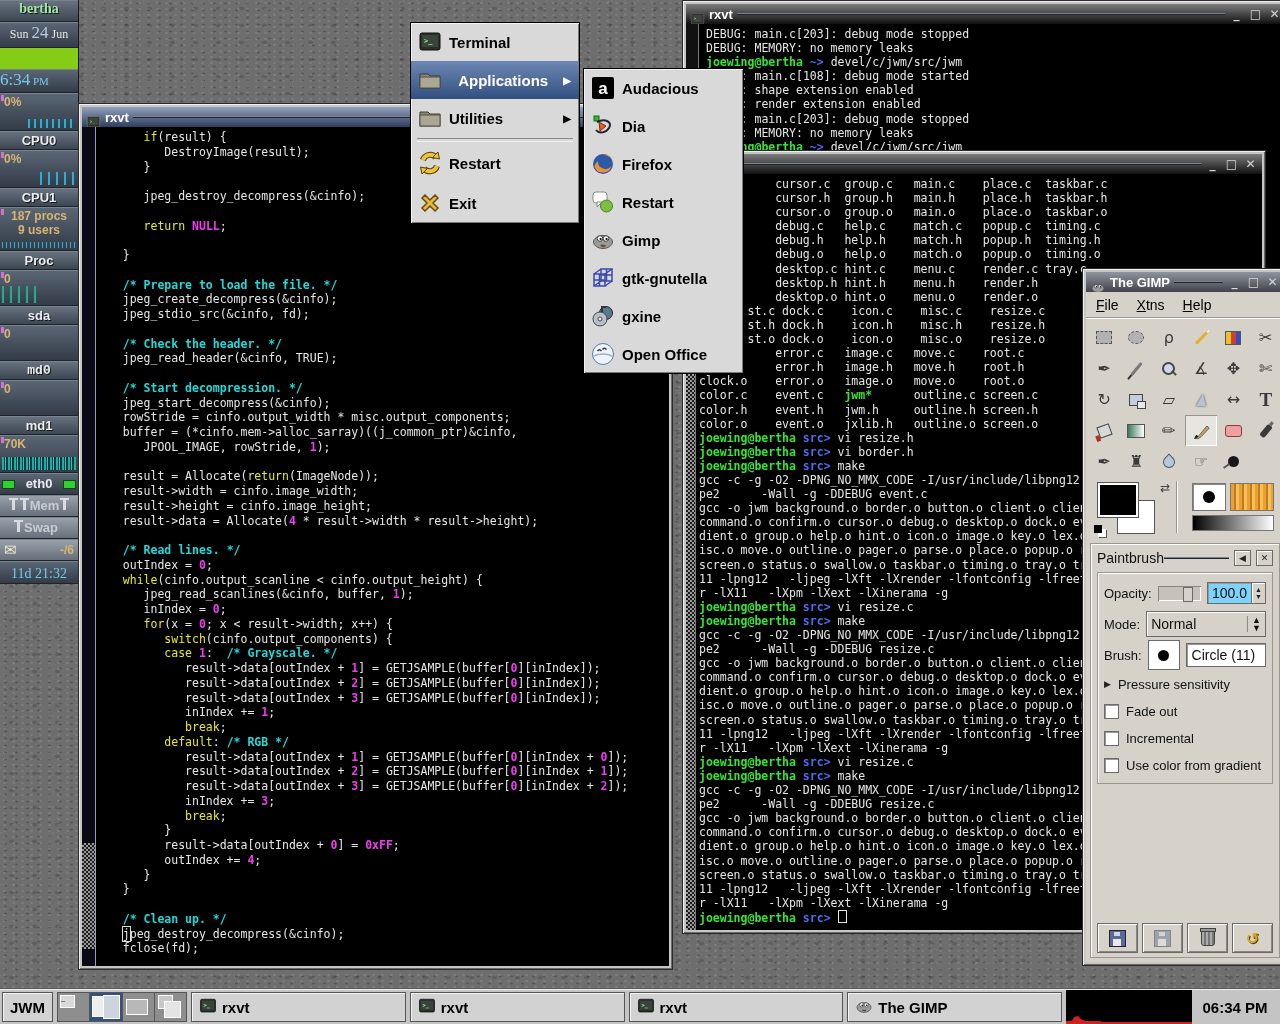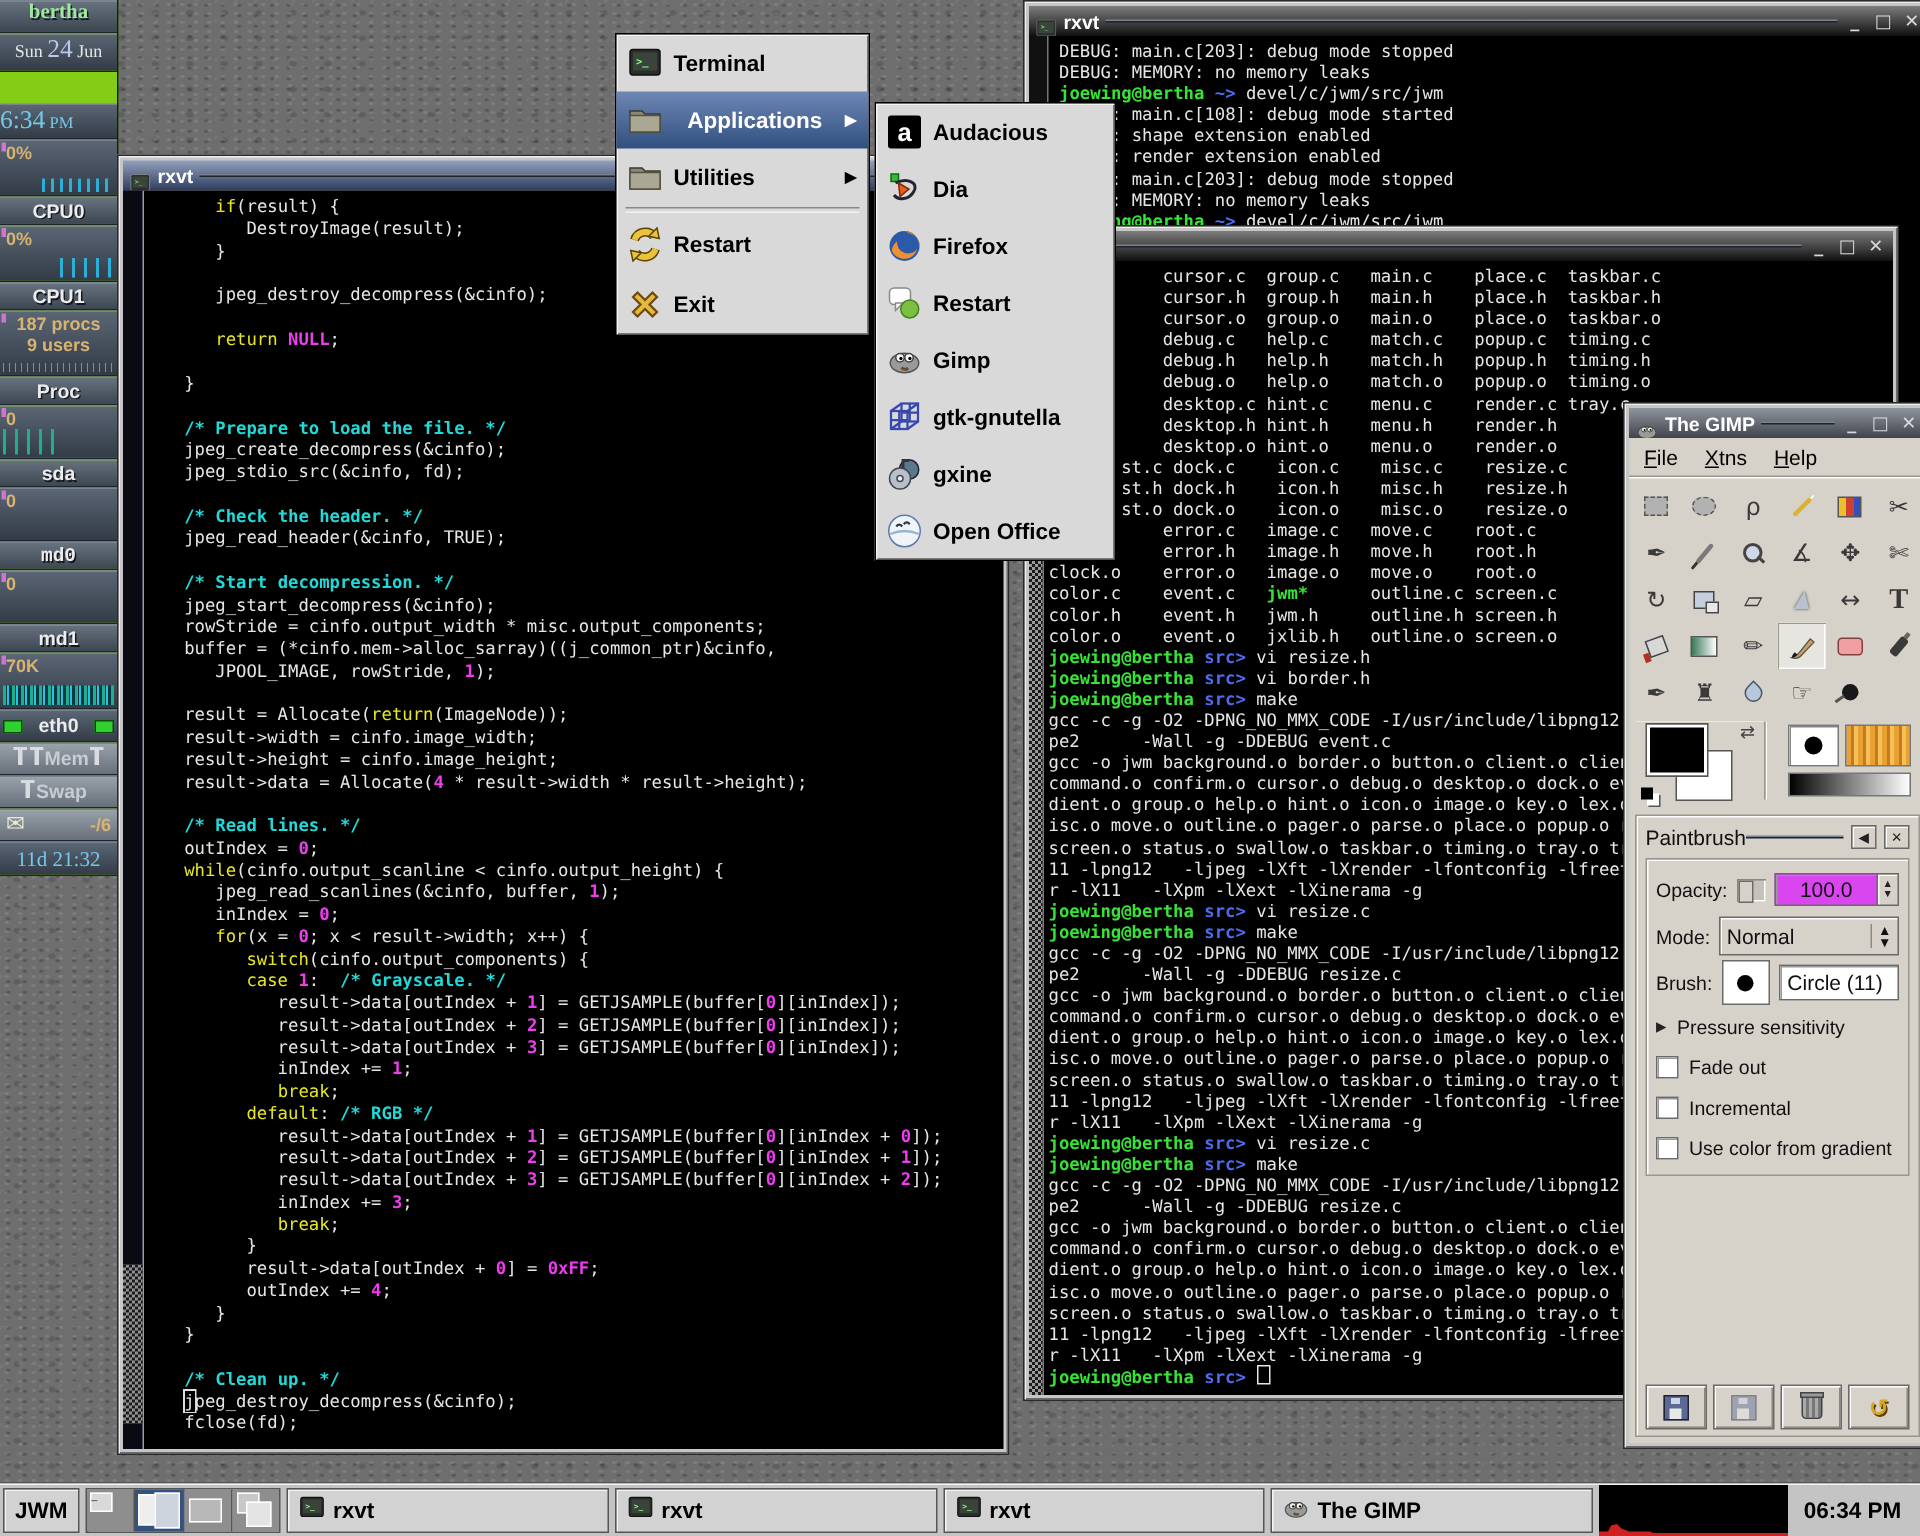--- a/index.html
+++ b/index.html
@@ -106,21 +106,21 @@
   #gradientprev{grid-column:1 / span 2;border:1px solid #777;background:linear-gradient(90deg,#000,#fff);}
   #dock{flex:1;margin:4px;border:1px solid #9a968e;box-shadow:inset 1px 1px 0 #fff;display:flex;flex-direction:column;padding:4px 6px;}
   #dockhead{display:flex;align-items:center;font:14px "Liberation Sans",sans-serif;color:#111;padding:2px 0 6px;}
   .dbtn{width:15px;height:14px;border:1px solid #6a6a6a;box-shadow:inset 1px 1px 0 #fff;margin-left:5px;
         display:flex;align-items:center;justify-content:center;font-size:9px;color:#222;background:#d6d2ca;}
   #dockopts{border:1px solid #9a968e;box-shadow:inset 1px 1px 0 #fff;padding:8px 6px;display:flex;flex-direction:column;gap:7px;font:13px "Liberation Sans",sans-serif;color:#111;}
   .orow{display:flex;align-items:center;gap:6px;height:24px;}
   .slider{width:62px;height:15px;background:#c6c2ba;box-shadow:inset 1px 1px 0 #8a867e, inset -1px -1px 0 #fff;position:relative;}
   .slider .sthumb{position:absolute;right:8px;top:1px;width:8px;height:13px;background:#d6d2ca;border:1px solid #6a6a6a;}
   .spin{display:flex;align-items:stretch;height:22px;}
-  .spin .sval{background:#d946ef;border:1px solid #6a6a6a;box-shadow:inset 1px 1px 0 #999;padding:2px 16px;font:14px "Liberation Sans",sans-serif;}
+  .spin .sval{background:#7dd3fc;border:1px solid #6a6a6a;box-shadow:inset 1px 1px 0 #999;padding:2px 4px;font:14px "Liberation Sans",sans-serif;}
   .spin .sarr{width:13px;display:flex;flex-direction:column;align-items:center;justify-content:center;font-size:7px;color:#222;
         border:1px solid #6a6a6a;border-left:none;background:#d6d2ca;box-shadow:inset 1px 1px 0 #fff;}
   .combo{flex:1;display:flex;align-items:center;height:24px;border:1px solid #6a6a6a;background:#d6d2ca;
         box-shadow:inset 1px 1px 0 #fff;padding:0 4px;font:14px "Liberation Sans",sans-serif;}
   .combo .cv{flex:1;}
   .combo .cs{border-left:1px solid #8a8a8a;padding-left:4px;font-size:9px;line-height:8px;}
   .brushbtn{width:30px;height:28px;background:#fff;border:1px solid #6a6a6a;box-shadow:1px 1px 0 #fff inset;
         display:flex;align-items:center;justify-content:center;}
   .brushbtn .dot{width:11px;height:11px;border-radius:50%;background:#000;}
   .brushname{flex:1;background:#fff;border:1px solid #6a6a6a;box-shadow:inset 1px 1px 0 #999;height:22px;

